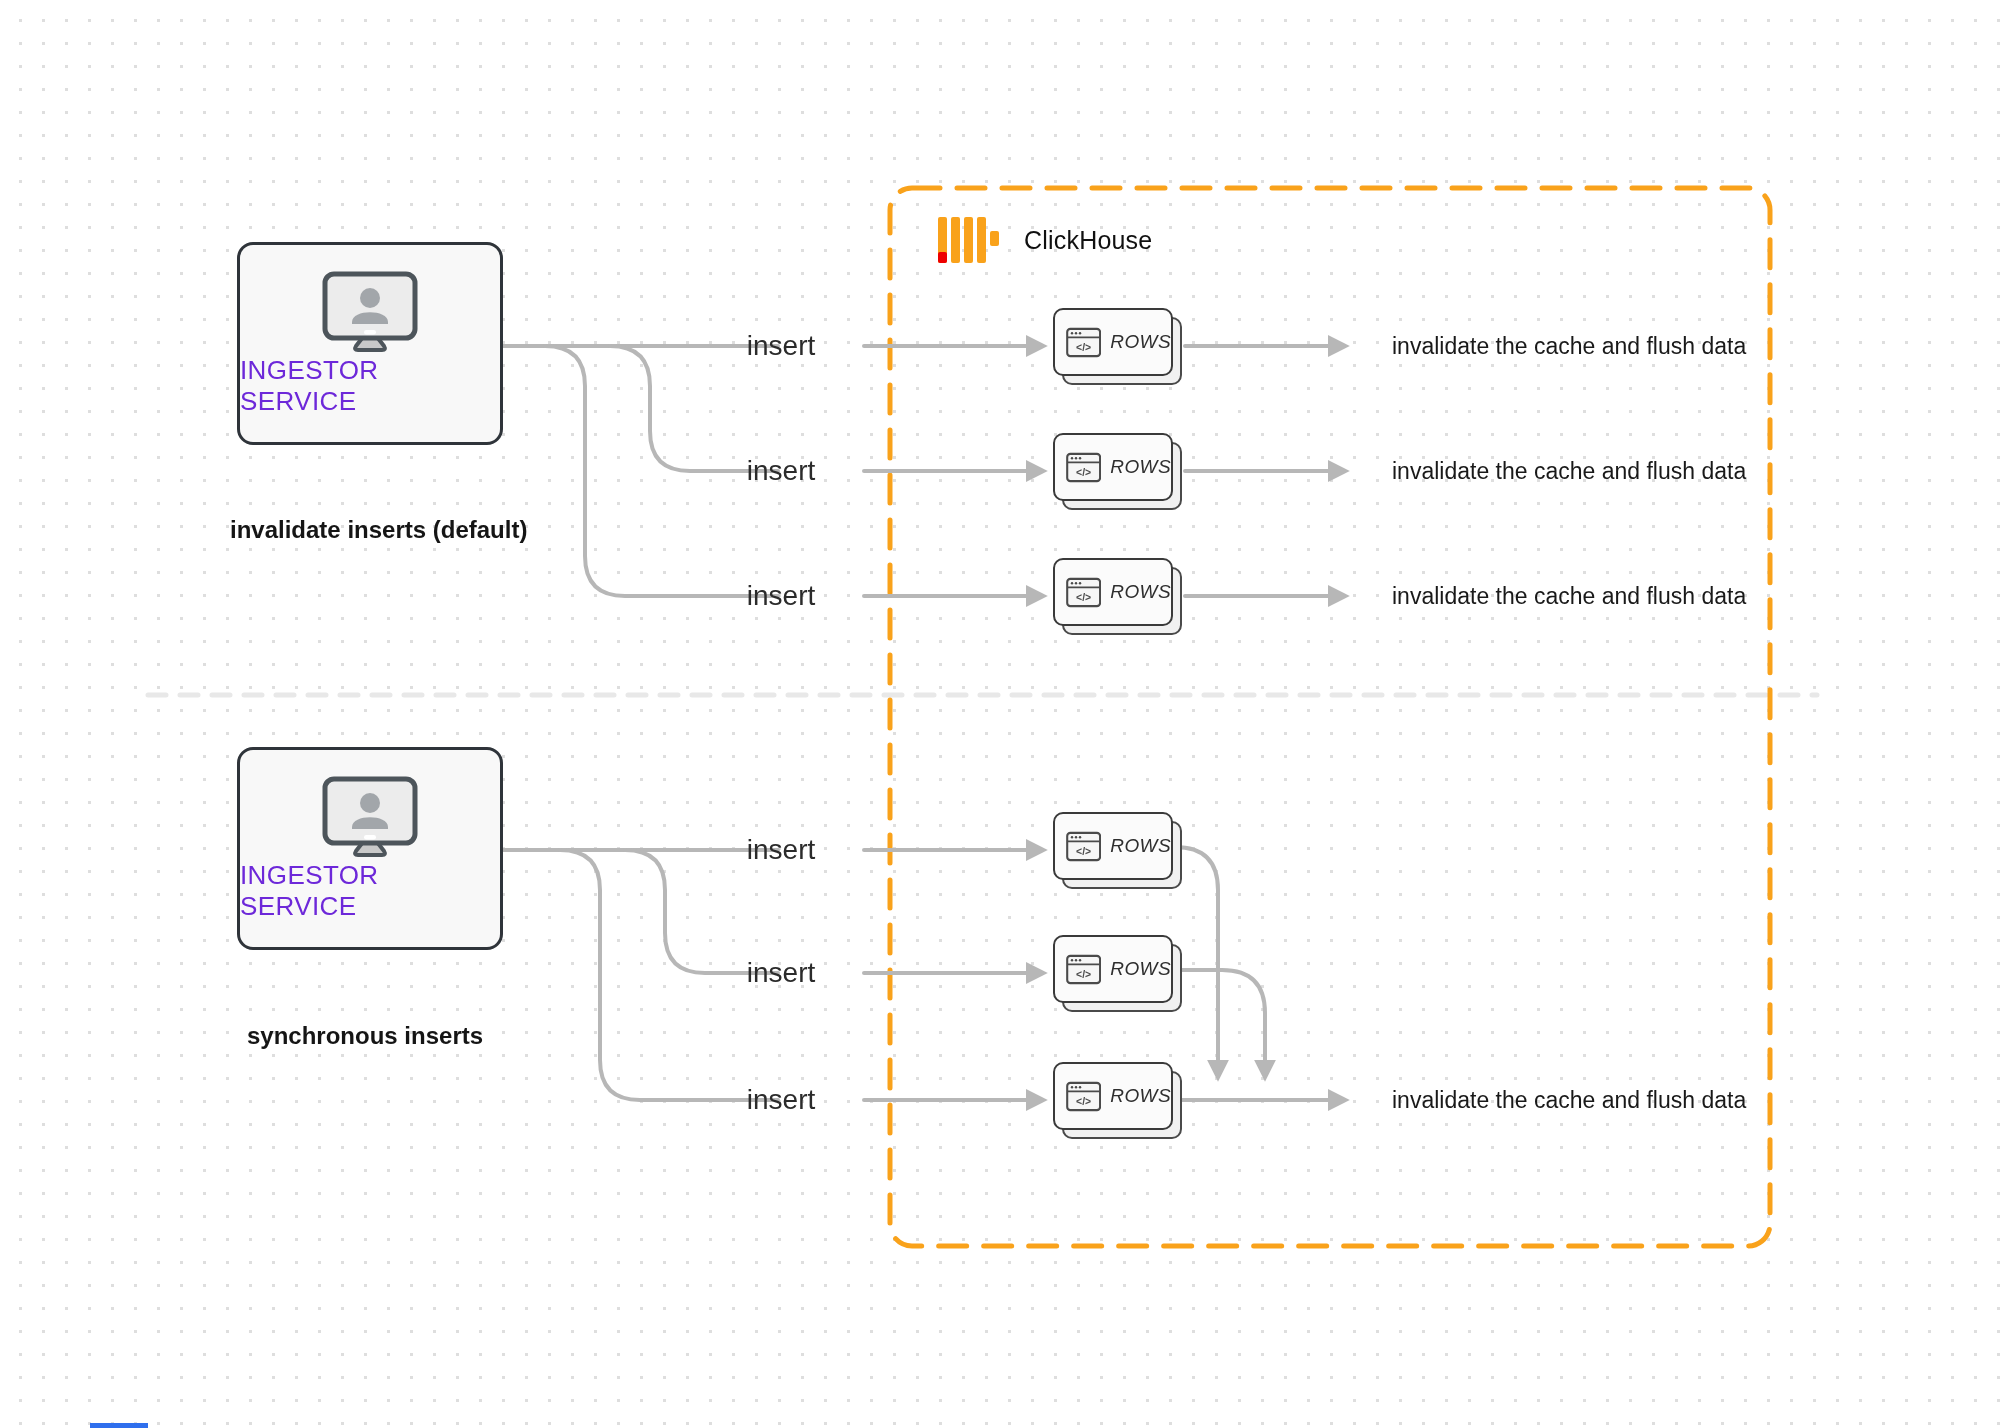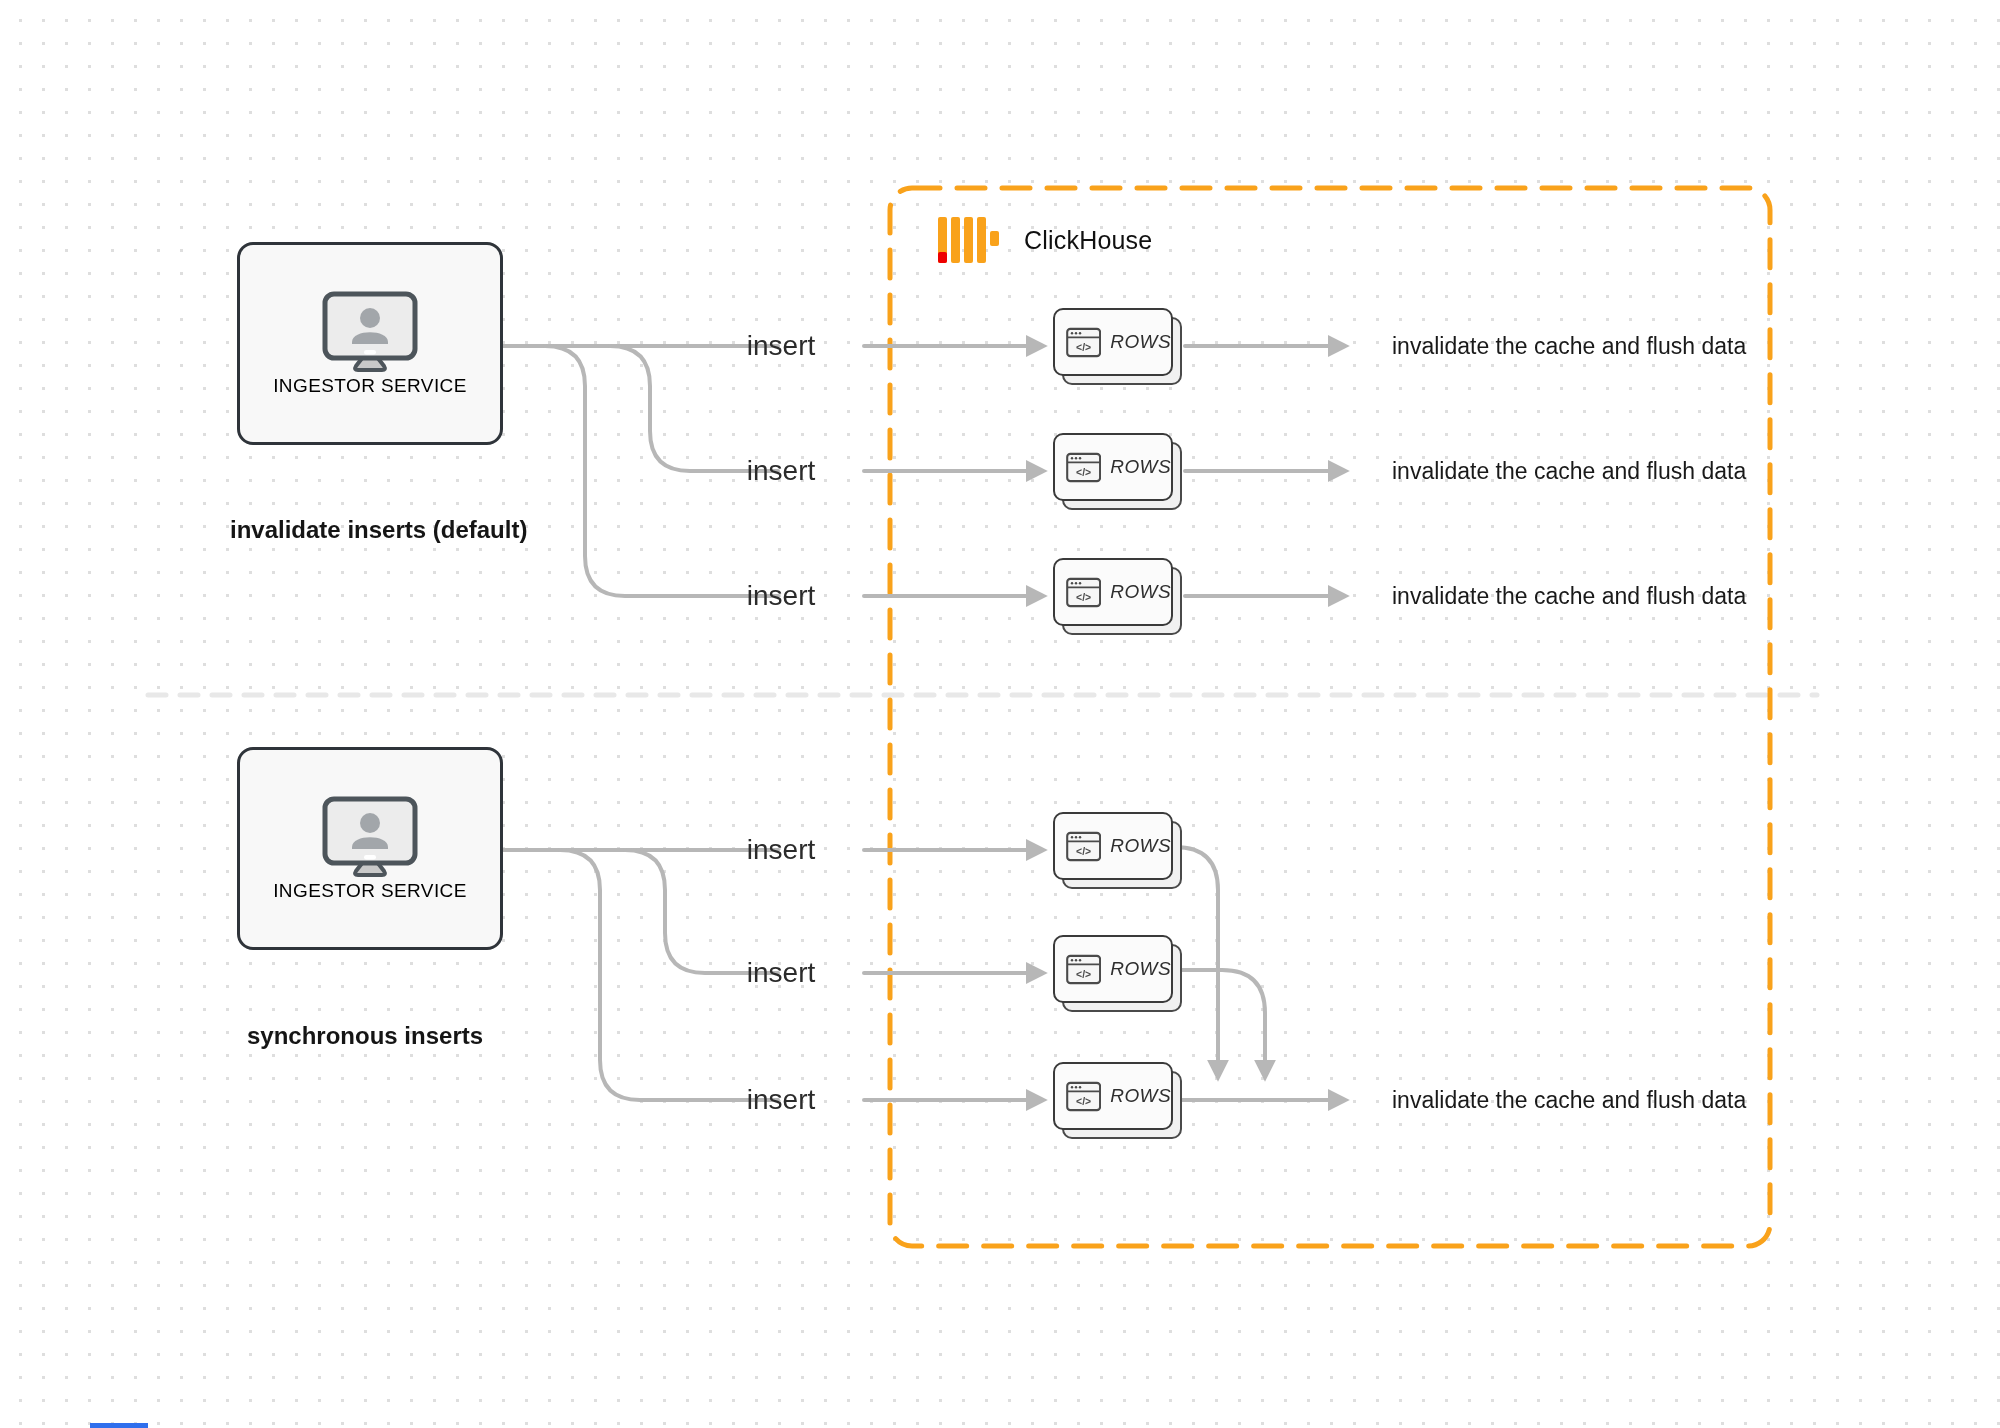--- a/index.html
+++ b/index.html
@@ -29,22 +29,22 @@
     border:3.5px solid #2f343a;
     border-radius:16px;
     background:#f8f8f8;
     display:flex;
     flex-direction:column;
     align-items:center;
     justify-content:center;
     z-index:2;
   }
   .node-label{
-    font-size:19px;
-    color:#000000;
+    font-size:26px;
+    color:#6d28d9;
     letter-spacing:0.4px;
   }
 
   
   .caption{
     position:absolute;
     font-size:24px;
     font-weight:bold;
     color:#151515;
     z-index:2;

